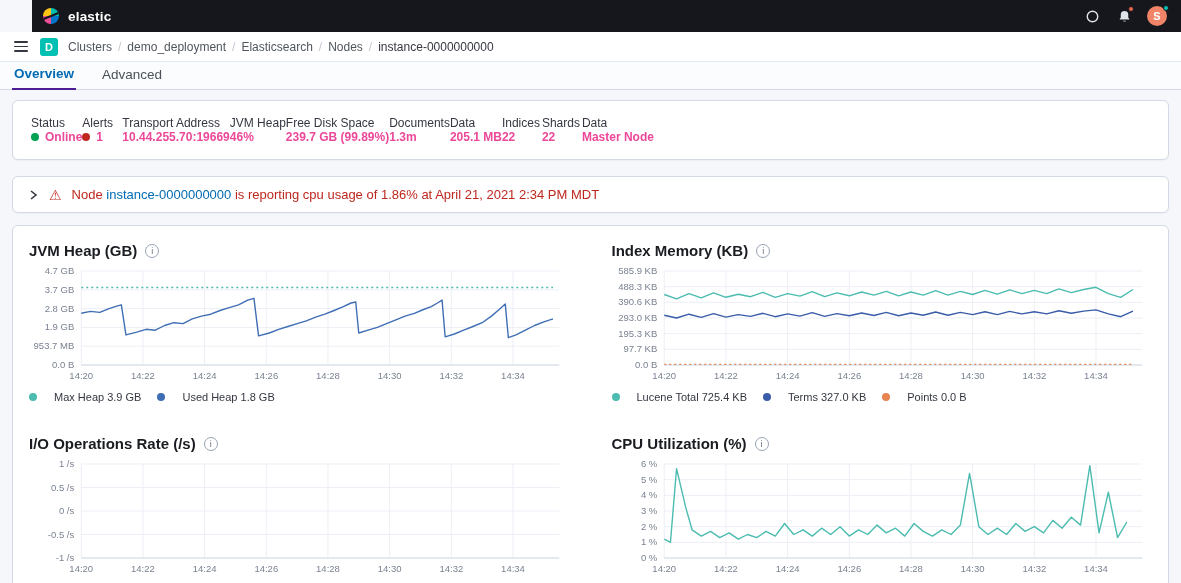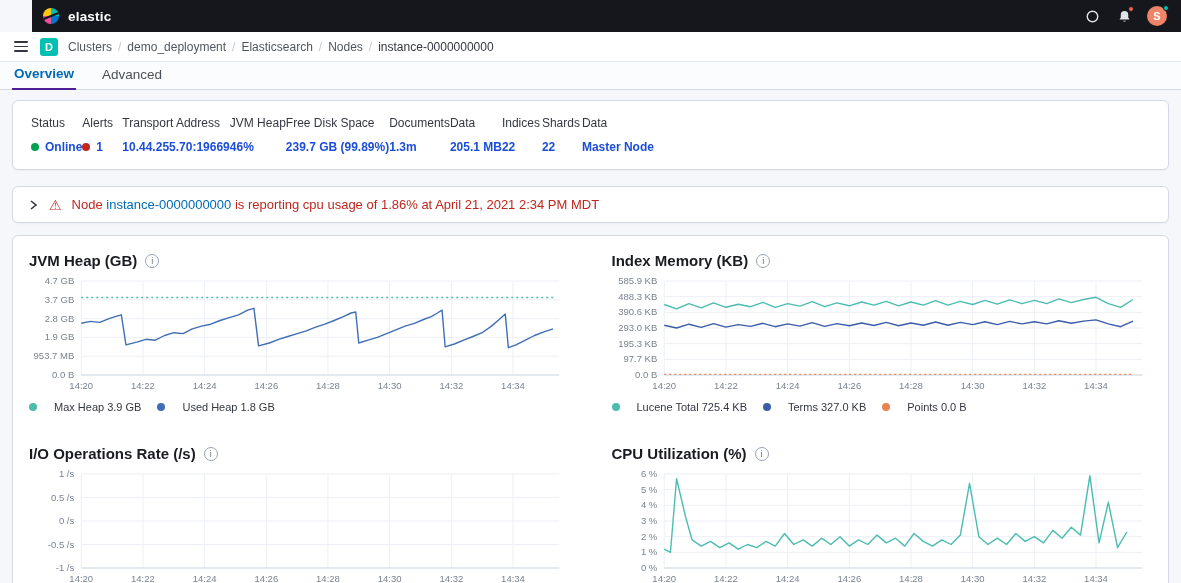--- a/index.html
+++ b/index.html
@@ -38,21 +38,21 @@
   
   .tab-bar { height:28px; background:#fbfcfd; border-bottom:1px solid #d3dae6; display:flex; align-items:flex-end; padding:0 12px; }
   .tab { font-size:13.5px; padding:5px 2px 7px; margin-right:24px; color:#4a5057; font-weight:500; cursor:pointer; }
   .tab.active { color:#006bb4; font-weight:600; border-bottom:2px solid #4c1d95; margin-bottom:-1px; }
   
   main { padding:0 12px 12px; }
   .panel { background:#fff; border:1px solid #d3dae6; border-radius:6px; box-shadow:0 1px 2px rgba(0,0,0,.04); }
   .summary { margin-top:10px; display:flex; justify-content:flex-start; padding:15px 18px; }
   .sum-col { min-width:40px; }
   .sum-label { font-size:12px; color:#343741; }
-  .sum-value { font-size:12px; font-weight:700; color:#1d4ed8; margin-top:10px; display:flex; align-items:center; }
+  .sum-value { font-size:12px; font-weight:700; color:#ec4899; margin-top:0; display:flex; align-items:center; }
   .sum-dot { width:8px; height:8px; border-radius:50%; display:inline-block; margin-right:6px; }
   
   .alert { margin-top:16px; display:flex; align-items:center; gap:10px; padding:10px 14px; cursor:pointer; }
   .alert-text { font-size:13px; color:#bd271e; }
   .alert-link { color:#006bb4; text-decoration:none; cursor:pointer; }
   .warn { color:#bd271e; font-size:14px; line-height:1; }
   
   .charts { margin-top:12px; padding:16px 16px 20px; display:grid; grid-template-columns:1fr 1fr; column-gap:42px; row-gap:24px; min-height:400px; }
   .chart-title-row { display:flex; align-items:center; margin-bottom:6px; }
   .chart-title { font-size:15px; font-weight:700; color:#1a1c21; }

